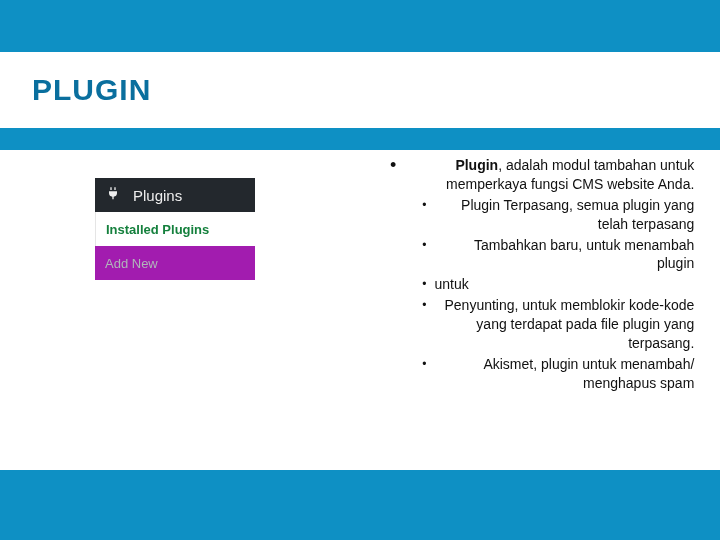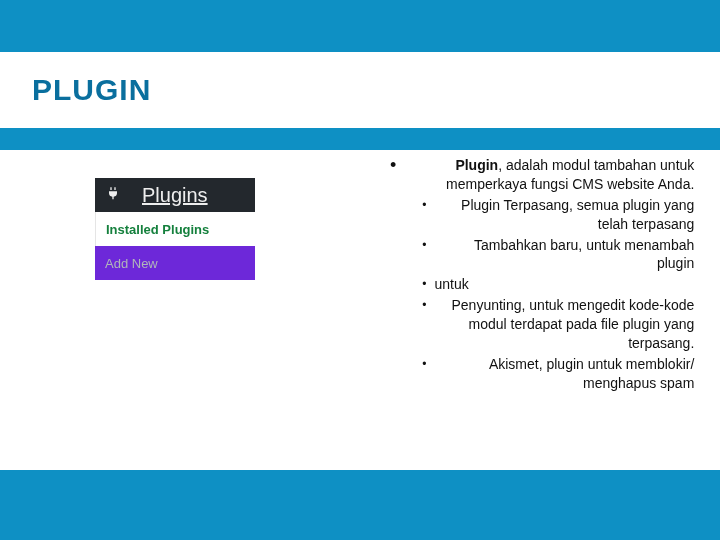--- a/index.html
+++ b/index.html
@@ -43,36 +43,35 @@
   height: 34px;
   display: flex;
   align-items: center;
   padding-left: 10px;
   font-family: "Segoe UI", Arial, sans-serif;
   font-size: 14px;
 }
 .wp-header {
   background: #23282d;
   color: #eeeeee;
-  font-size: 20px;
-  gap: 21px;
-  text-decoration: underline;
+  font-size: 15px;
+  gap: 12px;
 }
 .wp-plug-icon {
   display: inline-block;
 }
 .wp-active {
   background: #ffffff;
   color: #15803d;
   font-weight: 600;
   font-size: 13px;
   border-left: 1px solid #e5e5e5;
 }
 .wp-sub {
-  background: #6d28d9;
+  background: #a21caf;
   color: #b0b5ba;
   font-size: 13px;
 }
 .right-col {
   flex: 1;
   padding-top: 6px;
   padding-right: 20px;
   color: #111;
   font-size: 14px;
   line-height: 1.35;
@@ -148,23 +147,23 @@
           <div class="sub-item">
             <span class="dot-sm">•</span>
             <span>Tambahkan baru, untuk menambah plugin</span>
           </div>
           <div class="sub-item">
             <span class="dot-sm">•</span>
             <span>untuk</span>
           </div>
           <div class="sub-item">
             <span class="dot-sm">•</span>
-            <span>Penyunting, untuk mengedit kode-kode modul terdapat pada file plugin yang terpasang.</span>
+            <span>Penyunting, untuk memblokir kode-kode yang terdapat pada file plugin yang terpasang.</span>
           </div>
           <div class="sub-item">
             <span class="dot-sm">•</span>
-            <span>Akismet, plugin untuk memblokir/ menghapus spam</span>
+            <span>Akismet, plugin untuk menambah/ menghapus spam</span>
           </div>
         </div>
       </div>
     </div>
   </div>
 </div>
 
 </body></html>

